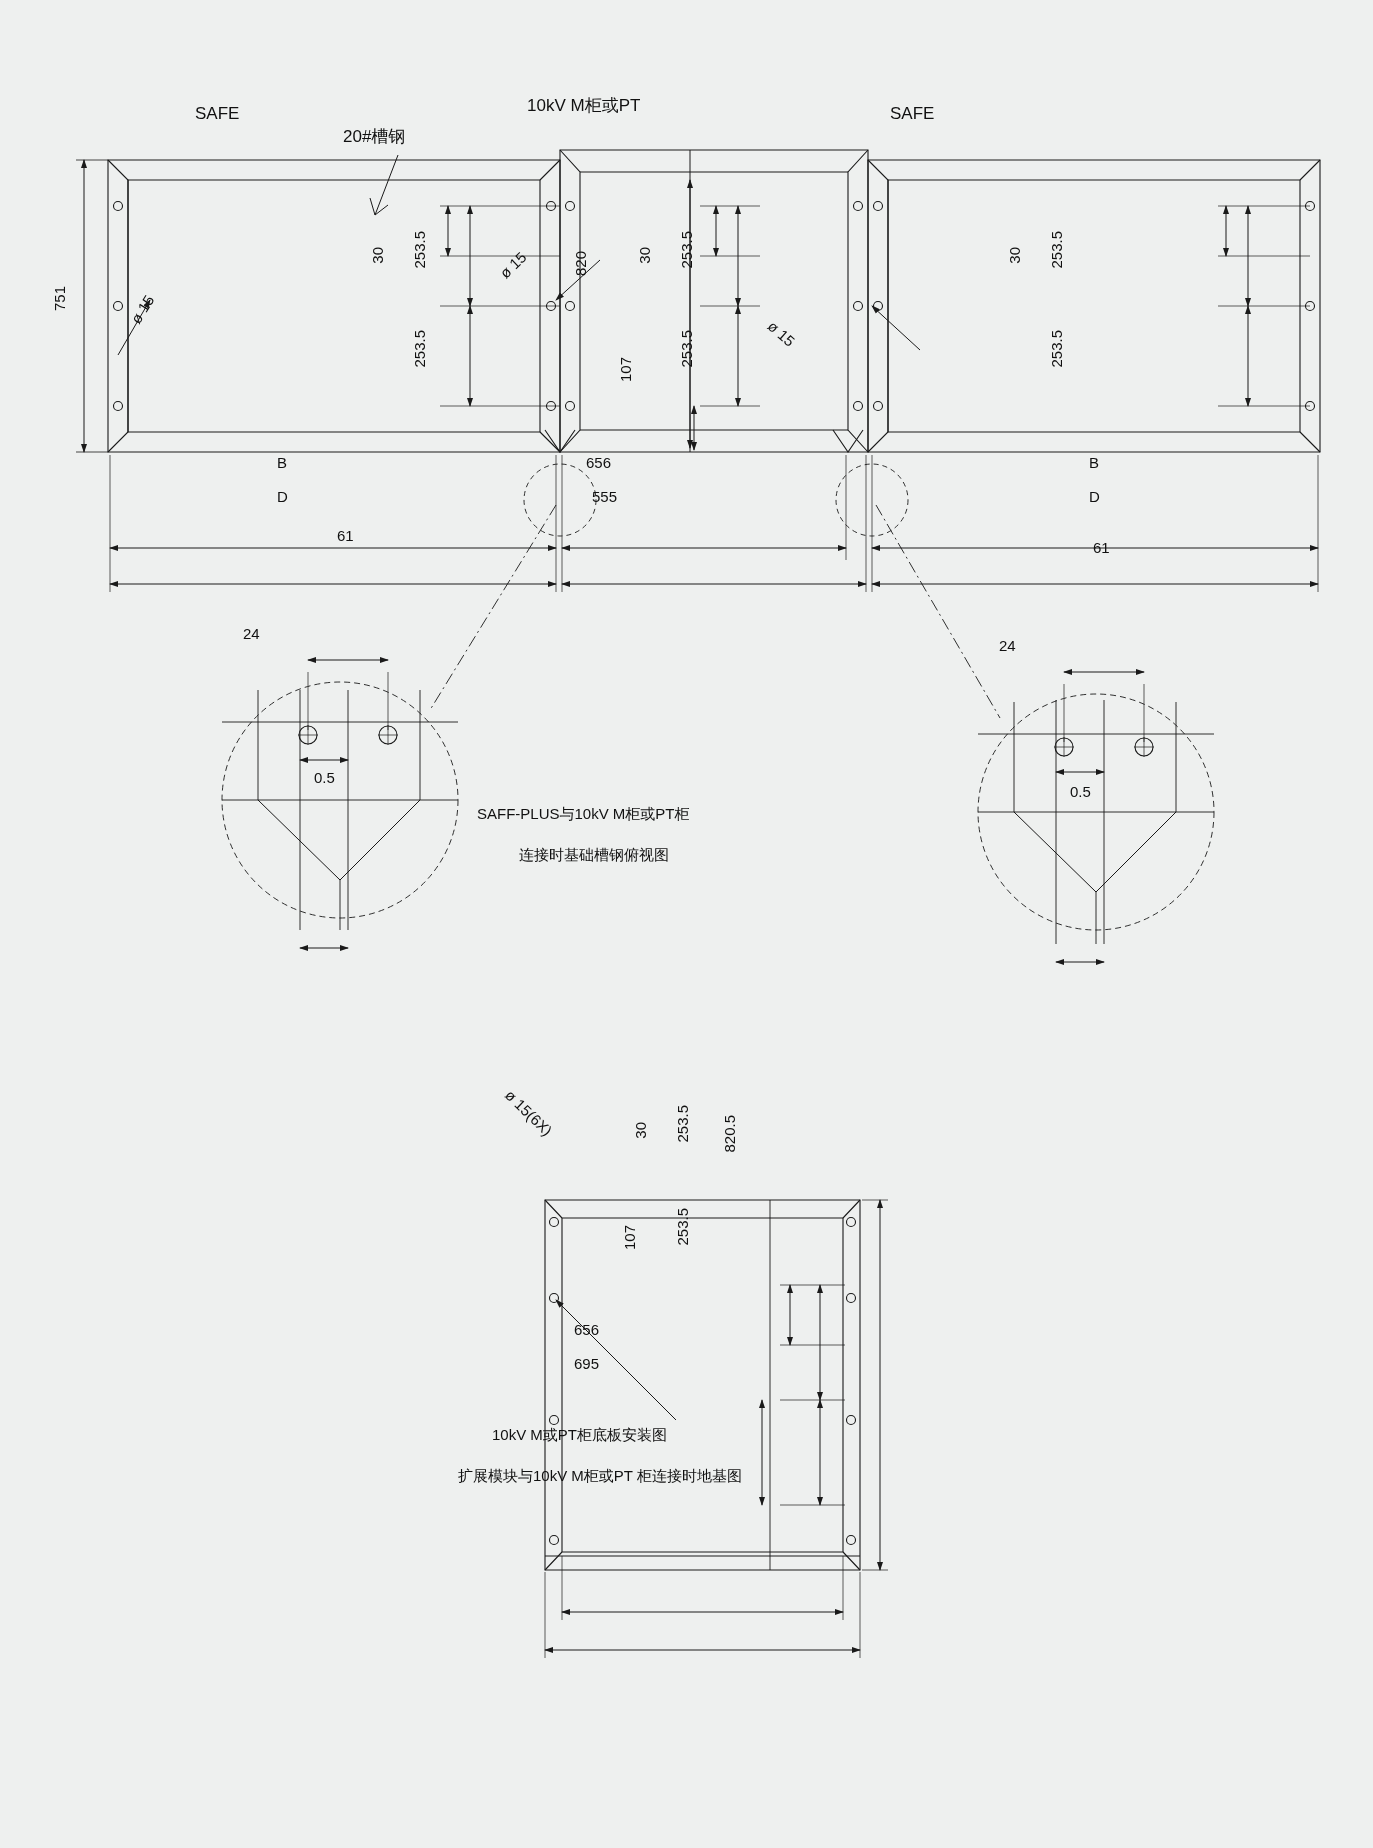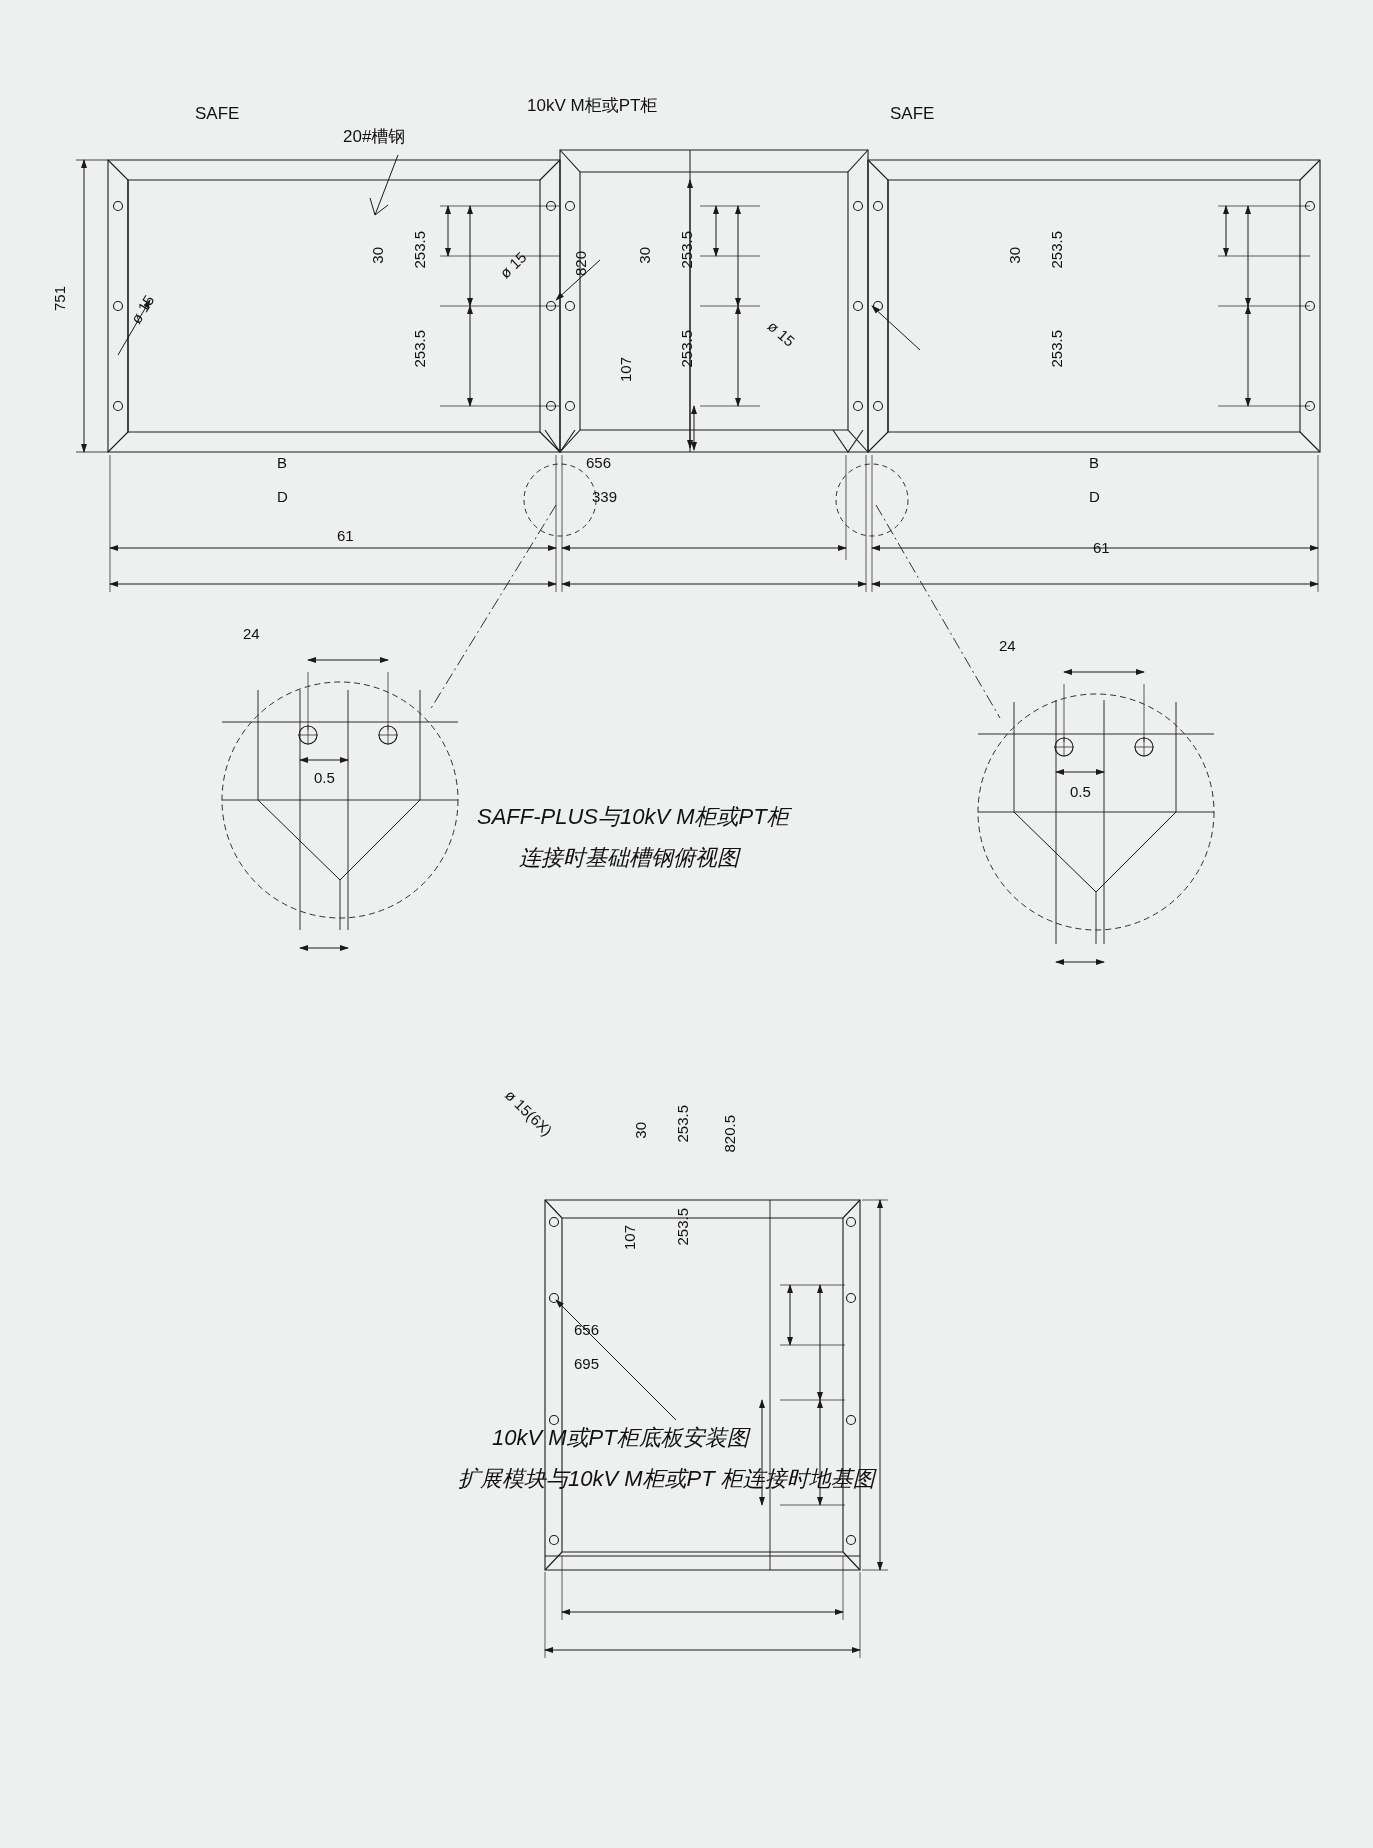--- a/index.html
+++ b/index.html
@@ -8,21 +8,21 @@
     background:#eef0ef;
     font-family:"Liberation Sans", sans-serif;
     color:#111;
     position:relative;
     overflow:hidden;
   }
   .sheet{position:absolute;left:0;top:0;width:1373px;height:1848px;}
   svg.draw{position:absolute;left:0;top:0;width:1373px;height:1848px;}
   .lbl{position:absolute;white-space:nowrap;font-size:15px;line-height:1;color:#111;}
   .lbl.big{font-size:17px;}
-  .lbl.title{font-size:22px;font-style:italic;}
+  .lbl.title{font-size:15px;}
   .vert{writing-mode:vertical-rl;transform:rotate(180deg);}
 </style>
 </head>
 <body>
 
 <div class="sheet">
 
   <svg class="draw" viewBox="0 0 1373 1848" xmlns="http://www.w3.org/2000/svg">
     <defs>
       <marker id="ar" markerWidth="9" markerHeight="9" refX="8" refY="3" orient="auto" markerUnits="strokeWidth">
@@ -194,21 +194,21 @@
 
       <path d="M562,1612 L843,1612" stroke-width="1" marker-start="url(#arS)" marker-end="url(#ar)"></path>
       <path d="M545,1650 L860,1650" stroke-width="1" marker-start="url(#arS)" marker-end="url(#ar)"></path>
       <path d="M562,1556 L562,1620 M843,1556 L843,1620 M545,1572 L545,1658 M860,1572 L860,1658" stroke-width="0.7"></path>
 
     </g>
   </svg>
 
   <div class="lbl big" style="left:195px;top:105px;">SAFE</div>
   <div class="lbl big" style="left:890px;top:105px;">SAFE</div>
-  <div class="lbl big" style="left:527px;top:97px;">10kV M柜或PT柜</div>
+  <div class="lbl big" style="left:527px;top:97px;">10kV M柜或PT</div>
   <div class="lbl big" style="left:343px;top:128px;">20#槽钢</div>
 
   <div class="lbl vert" style="left:52px;top:286px;">751</div>
   <div class="lbl vert" style="left:573px;top:251px;">820</div>
 
   <div class="lbl vert" style="left:370px;top:247px;">30</div>
   <div class="lbl vert" style="left:412px;top:231px;">253.5</div>
   <div class="lbl vert" style="left:412px;top:330px;">253.5</div>
 
   <div class="lbl vert" style="left:637px;top:247px;">30</div>
@@ -221,21 +221,21 @@
   <div class="lbl vert" style="left:1049px;top:330px;">253.5</div>
 
   <div class="lbl" style="left:128px;top:318px;transform:rotate(-58deg);transform-origin:0 0;">ø 15</div>
   <div class="lbl" style="left:497px;top:270px;transform:rotate(-44deg);transform-origin:0 0;">ø 15</div>
   <div class="lbl" style="left:775px;top:318px;transform:rotate(41deg);transform-origin:0 0;">ø 15</div>
 
   <div class="lbl" style="left:277px;top:455px;">B</div>
   <div class="lbl" style="left:586px;top:455px;">656</div>
   <div class="lbl" style="left:1089px;top:455px;">B</div>
   <div class="lbl" style="left:277px;top:489px;">D</div>
-  <div class="lbl" style="left:592px;top:489px;">339</div>
+  <div class="lbl" style="left:592px;top:489px;">555</div>
   <div class="lbl" style="left:1089px;top:489px;">D</div>
 
   <div class="lbl" style="left:337px;top:528px;">61</div>
   <div class="lbl" style="left:243px;top:626px;">24</div>
   <div class="lbl" style="left:314px;top:770px;">0.5</div>
 
   <div class="lbl" style="left:1093px;top:540px;">61</div>
   <div class="lbl" style="left:999px;top:638px;">24</div>
   <div class="lbl" style="left:1070px;top:784px;">0.5</div>
 

